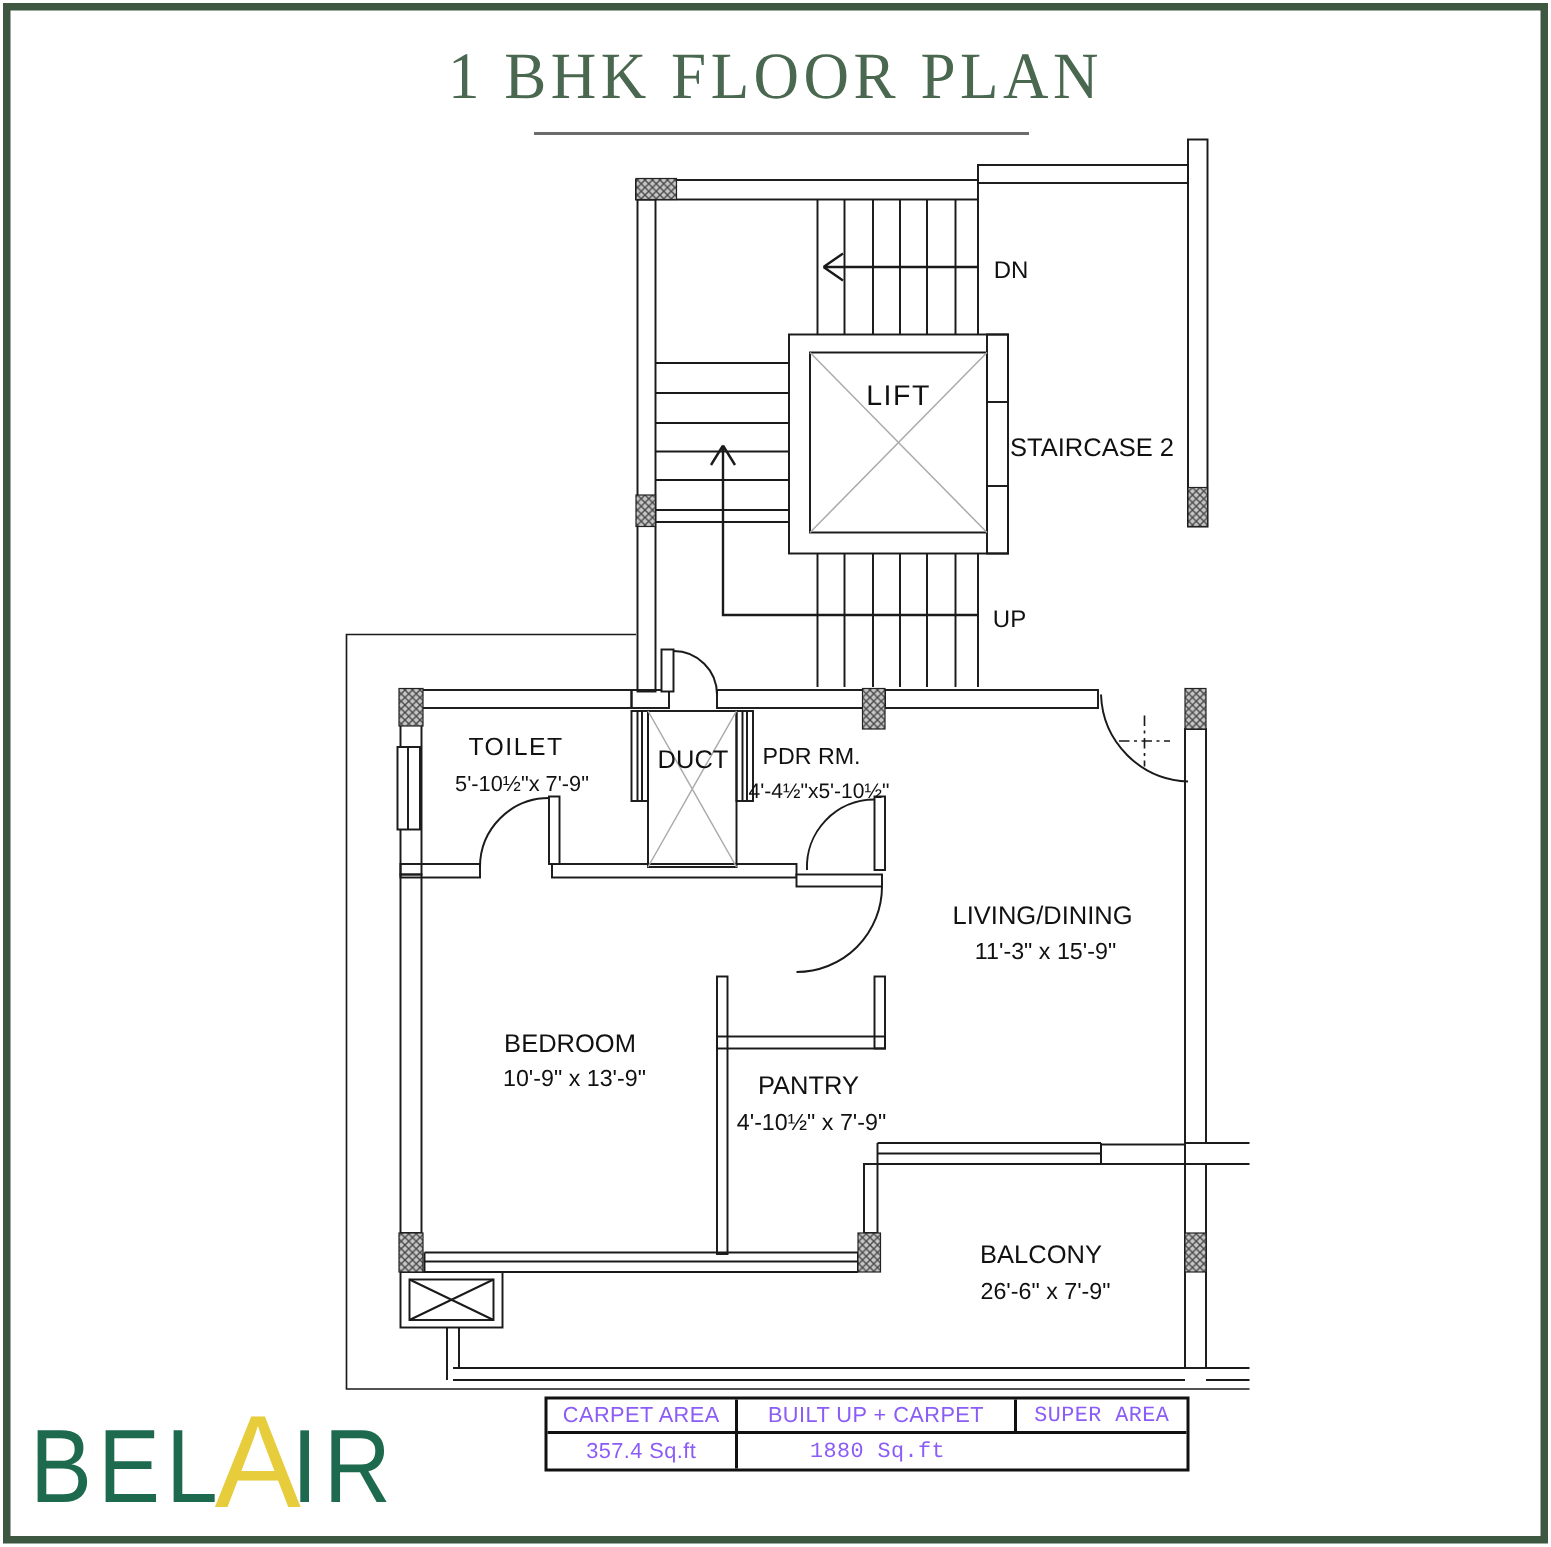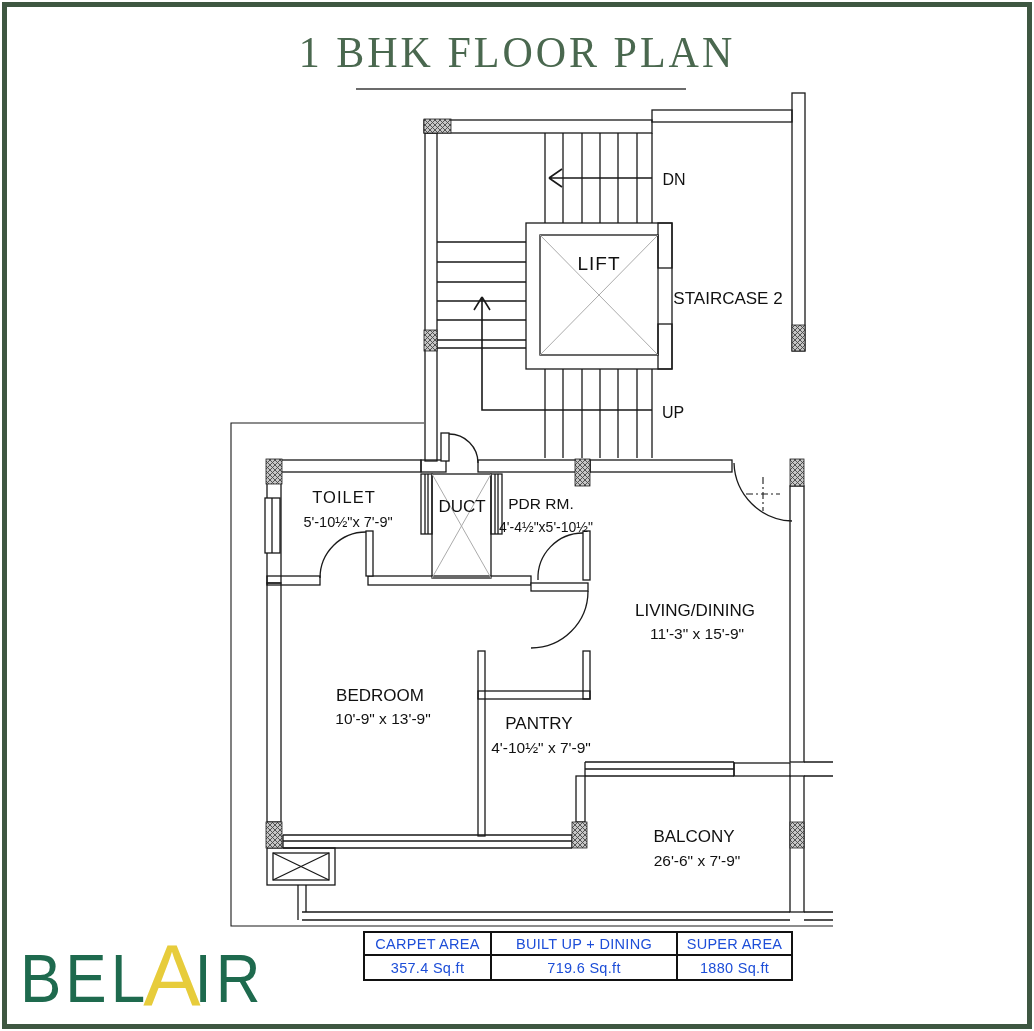--- a/index.html
+++ b/index.html
@@ -10,24 +10,24 @@
     text-align:center; font-family:"Liberation Serif", serif;
     font-size:42px; letter-spacing:3px; color:#4a684f; font-weight:normal;
     transform:scaleY(1.05);
   }
   .title-underline { position:absolute; left:356px; top:88px; width:330px; height:2px; background:#6b6b6b; }
   .plan-svg { position:absolute; left:0; top:0; }
   .area-table {
     position:absolute; left:363px; top:931px; width:426px; height:46px;
     border:2px solid #111; display:grid;
     grid-template-columns:127px 186px 113px; grid-template-rows:1fr 1fr;
-    background:#fff; color:#1d4ed8; font-size:14.5px; letter-spacing:0.3px;
+    background:#fff; color:#8b5cf6; font-size:14.5px; letter-spacing:0.3px;
   }
   .area-table .cell { display:flex; align-items:center; justify-content:center; border-right:2px solid #111; }
-  .area-table .cell.last { border-right:none; }
+  .area-table .cell.last { border-right:none;font-family:Liberation Mono, monospace; }
   .area-table .cell.hdr { border-bottom:2px solid #111; }
   .logo {
     position:absolute; left:20px; top:925px; display:flex; align-items:baseline;
     font-family:Liberation Sans, sans-serif; height:86px;
   }
   .logo .g { font-size:62px; color:#1e6a4e; letter-spacing:4px; transform:scaleY(1.12); transform-origin:bottom; }
   .logo .y { font-size:86px; color:#e7cc3b; margin:0 -6px; letter-spacing:0; transform:scaleY(1.02); transform-origin:bottom; position:relative; top:2px; }
 </style>
 </head>
 <body>
@@ -165,24 +165,23 @@
     <text x="539" y="729" font-size="17">PANTRY</text>
     <text x="541" y="753" font-size="15.5">4'-10½" x 7'-9"</text>
 
     <text x="694" y="842" font-size="17">BALCONY</text>
     <text x="697" y="866" font-size="15.5">26'-6" x 7'-9"</text>
   </g>
 </svg>
 
 <div class="area-table">
   <div class="cell hdr">CARPET AREA</div>
-  <div class="cell hdr">BUILT UP + DINING</div>
+  <div class="cell hdr">BUILT UP + CARPET</div>
   <div class="cell hdr last">SUPER AREA</div>
   <div class="cell">357.4 Sq.ft</div>
-  <div class="cell">719.6 Sq.ft</div>
   <div class="cell last">1880 Sq.ft</div>
 </div>
 
 <div class="logo">
   <span class="g">BEL</span>
   <span class="y">A</span>
   <span class="g">IR</span>
 </div>
 
 </body></html>

